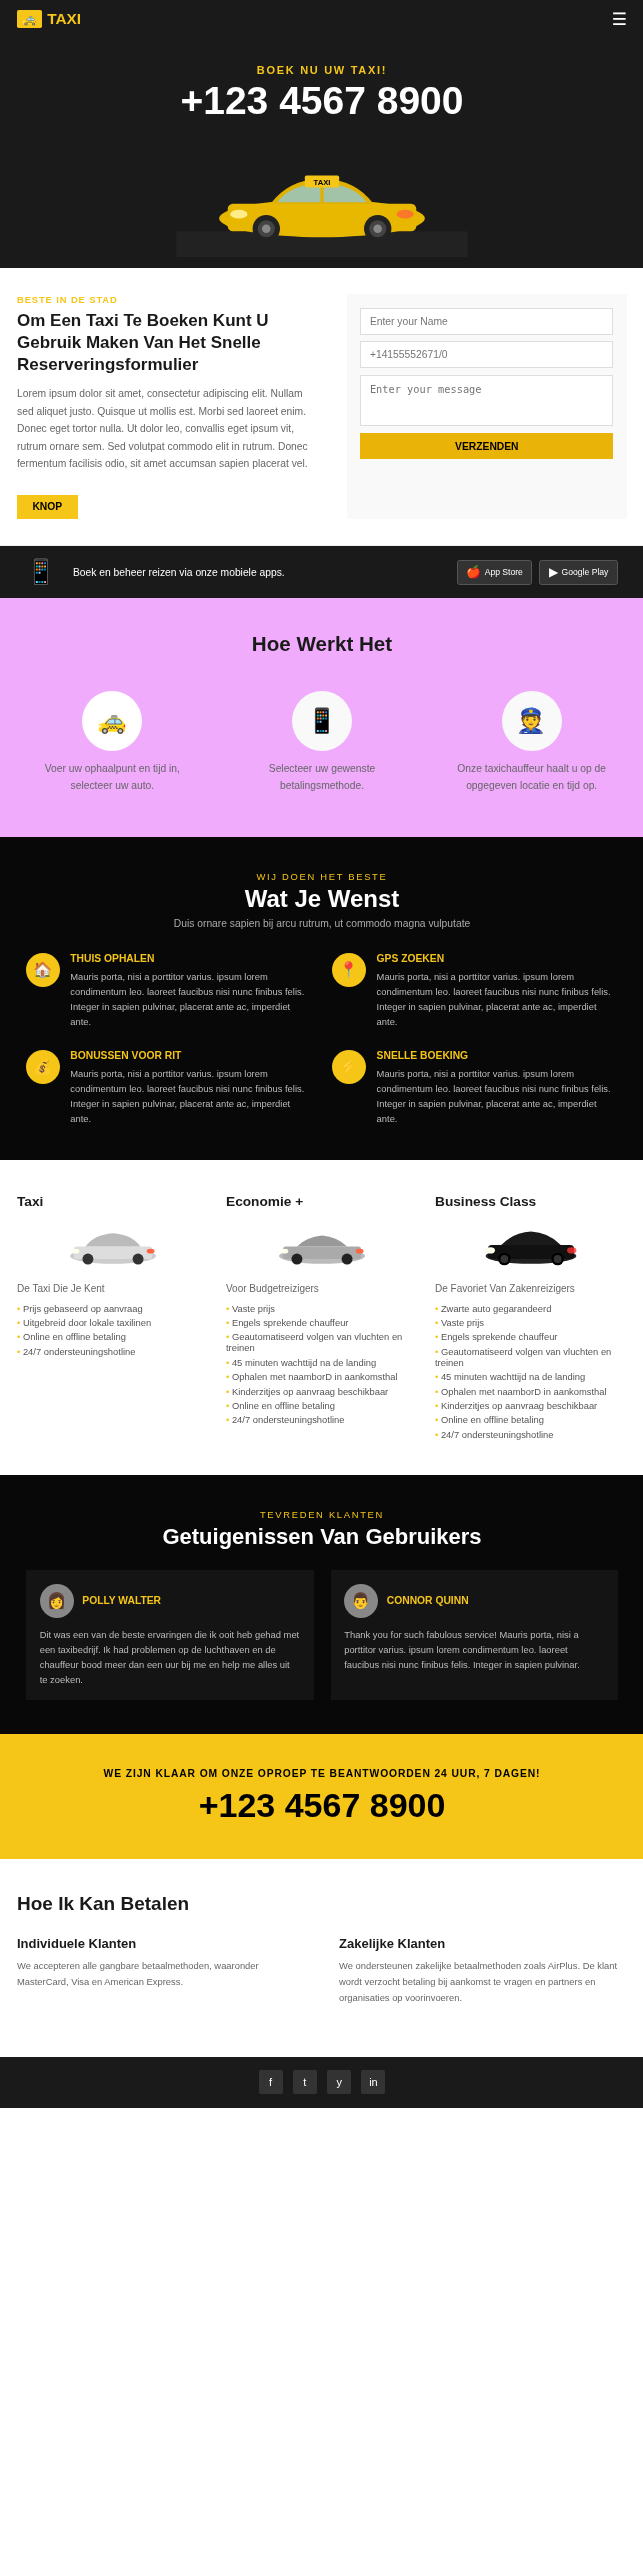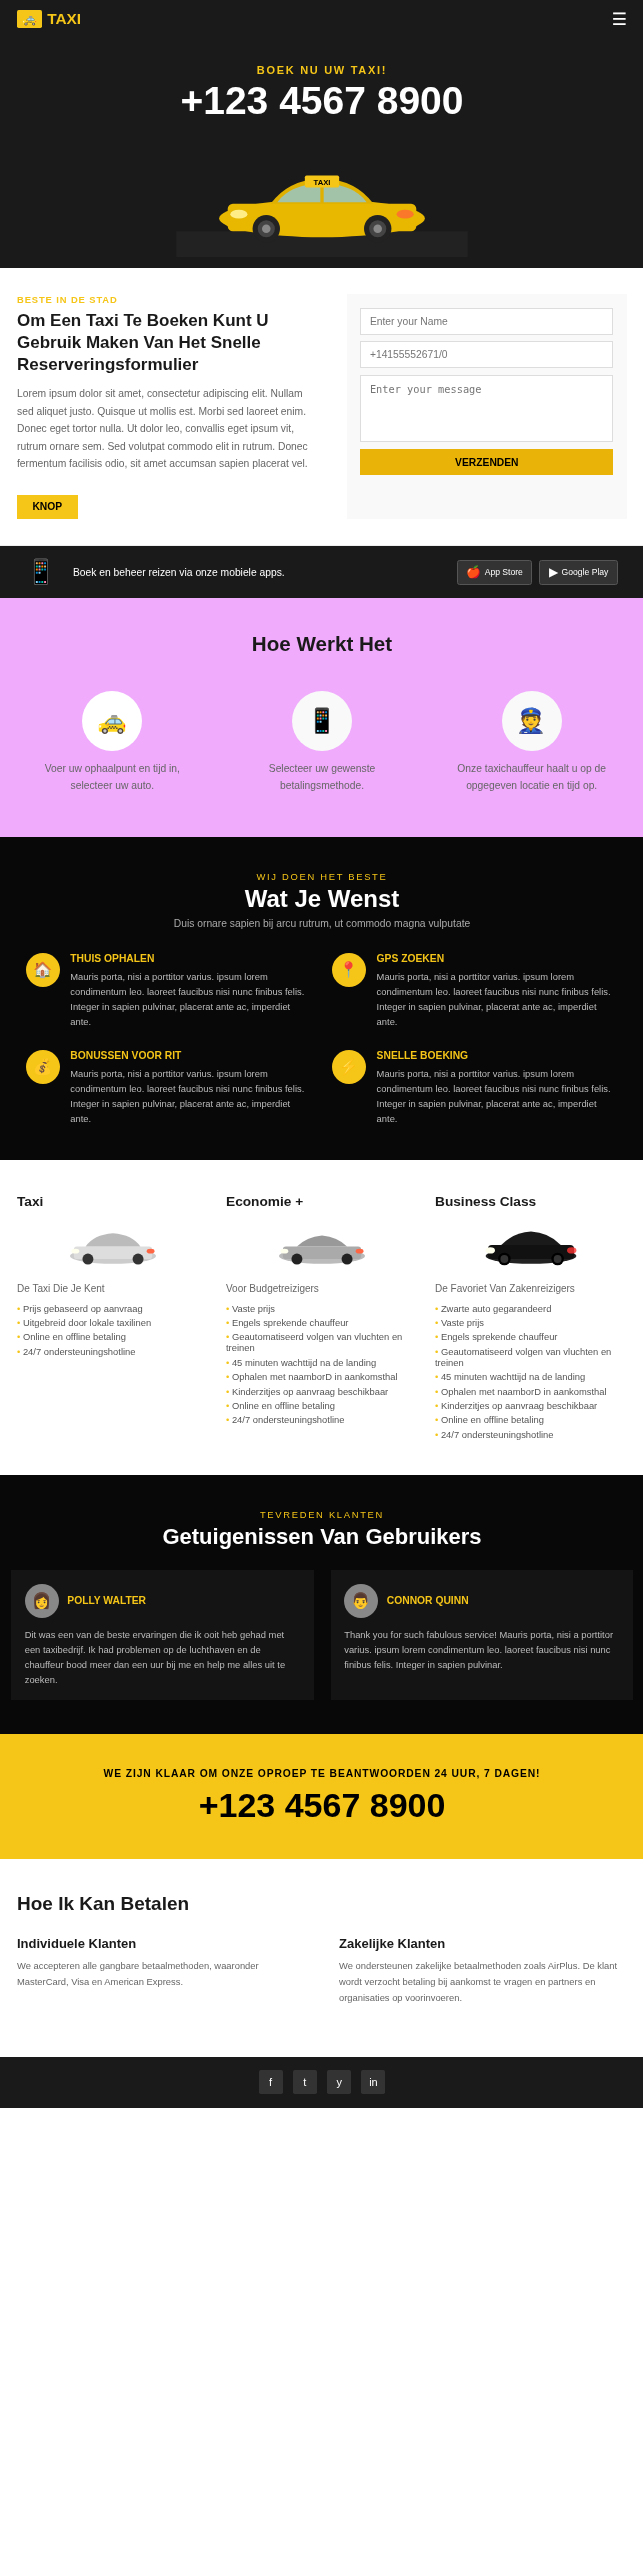--- a/index.html
+++ b/index.html
@@ -22,21 +22,21 @@
 
     
     .booking-section { background: #fff; padding: 26px 17px; display: flex; gap: 26px; }
     .booking-left { flex: 1.2; }
     .section-small-title { color: #f5c518; font-size: 9.4px; font-weight: bold; text-transform: uppercase; letter-spacing: 0.9px; margin-bottom: 5.1px; }
     .booking-left h2 { font-size: 17px; font-weight: 900; color: #1a1a1a; line-height: 1.3; margin-bottom: 8.6px; }
     .booking-left p { color: #666; font-size: 10.3px; line-height: 1.7; margin-bottom: 22px; }
     .btn-yellow { background: #f5c518; color: #000; border: none; padding: 6.9px 15.4px; font-weight: bold; font-size: 10.3px; cursor: pointer; text-transform: uppercase; }
     .booking-form { flex: 1; display: flex; flex-direction: column; gap: 6.9px; background: #f9f9f9; padding: 13.7px; }
     .booking-form input, .booking-form textarea { border: 0.9px solid #ddd; padding: 6.9px 8.6px; font-size: 10.3px; width: 100%; outline: none; color: #999; }
-    .booking-form textarea { resize: none; height: 67px; }
+    .booking-form textarea { resize: none; height: 51px; }
     .btn-send { background: #eab308; color: #000; border: none; padding: 7.7px; font-weight: bold; font-size: 10.3px; cursor: pointer; text-transform: uppercase; width: 100%; }
 
     
     .app-banner { background: #1a1a1a; padding: 12px 26px; display: flex; align-items: center; gap: 17px; }
     .phone-icon-wrap { color: #f5c518; font-size: 24px; }
     .app-banner-text { color: #fff; font-size: 10.3px; flex: 1; }
     .app-btns { display: flex; gap: 6.9px; }
     .app-btn { background: #333; border: 0.9px solid #555; color: #fff; padding: 4.3px 8.6px; font-size: 8.6px; display: flex; align-items: center; gap: 3.4px; cursor: pointer; border-radius: 2.6px; }
     .app-btn-icon { font-size: 12px; }
 
@@ -65,21 +65,21 @@
     .classes-grid { display: grid; grid-template-columns: 1fr 1fr 1fr; gap: 17px; }
     .class-card { }
     .class-card h3 { font-size: 13.7px; font-weight: 900; color: #1a1a1a; margin-bottom: 6.9px; }
     .car-image { width: 100%; height: 60px; display: flex; align-items: center; justify-content: center; margin-bottom: 6.9px; }
     .class-card .subtitle-small { color: #666; font-size: 10px; margin-bottom: 6.9px; }
     .class-card ul { list-style: none; padding: 0; }
     .class-card ul li { font-size: 9.4px; color: #555; padding: 1.7px 0; }
     .class-card ul li::before { content: "• "; color: #f5c518; }
 
     
-    .testimonials { background: linear-gradient(rgba(0,0,0,0.8), rgba(0,0,0,0.8)), #2a2a2a; padding: 34px 11px; }
+    .testimonials { background: linear-gradient(rgba(0,0,0,0.8), rgba(0,0,0,0.8)), #2a2a2a; padding: 34px 26px; }
     .testimonials .section-label { text-align: center; color: #f5c518; font-size: 9.4px; text-transform: uppercase; letter-spacing: 1.7px; margin-bottom: 3.4px; }
     .testimonials h2 { text-align: center; color: #fff; font-size: 22px; font-weight: 900; margin-bottom: 20.6px; }
     .testimonials-grid { display: grid; grid-template-columns: 1fr 1fr; gap: 17px; }
     .testimonial-card { background: rgba(255,255,255,0.05); padding: 13.7px; }
     .testimonial-header { display: flex; align-items: center; gap: 8.6px; margin-bottom: 8.6px; }
     .avatar { width: 34px; height: 34px; border-radius: 50%; background: #888; display: flex; align-items: center; justify-content: center; font-size: 15.4px; overflow: hidden; }
     .testimonial-name { color: #f5c518; font-size: 10.3px; font-weight: bold; text-transform: uppercase; }
     .testimonial-text { color: #bbb; font-size: 9.4px; line-height: 1.6; }
 
     

